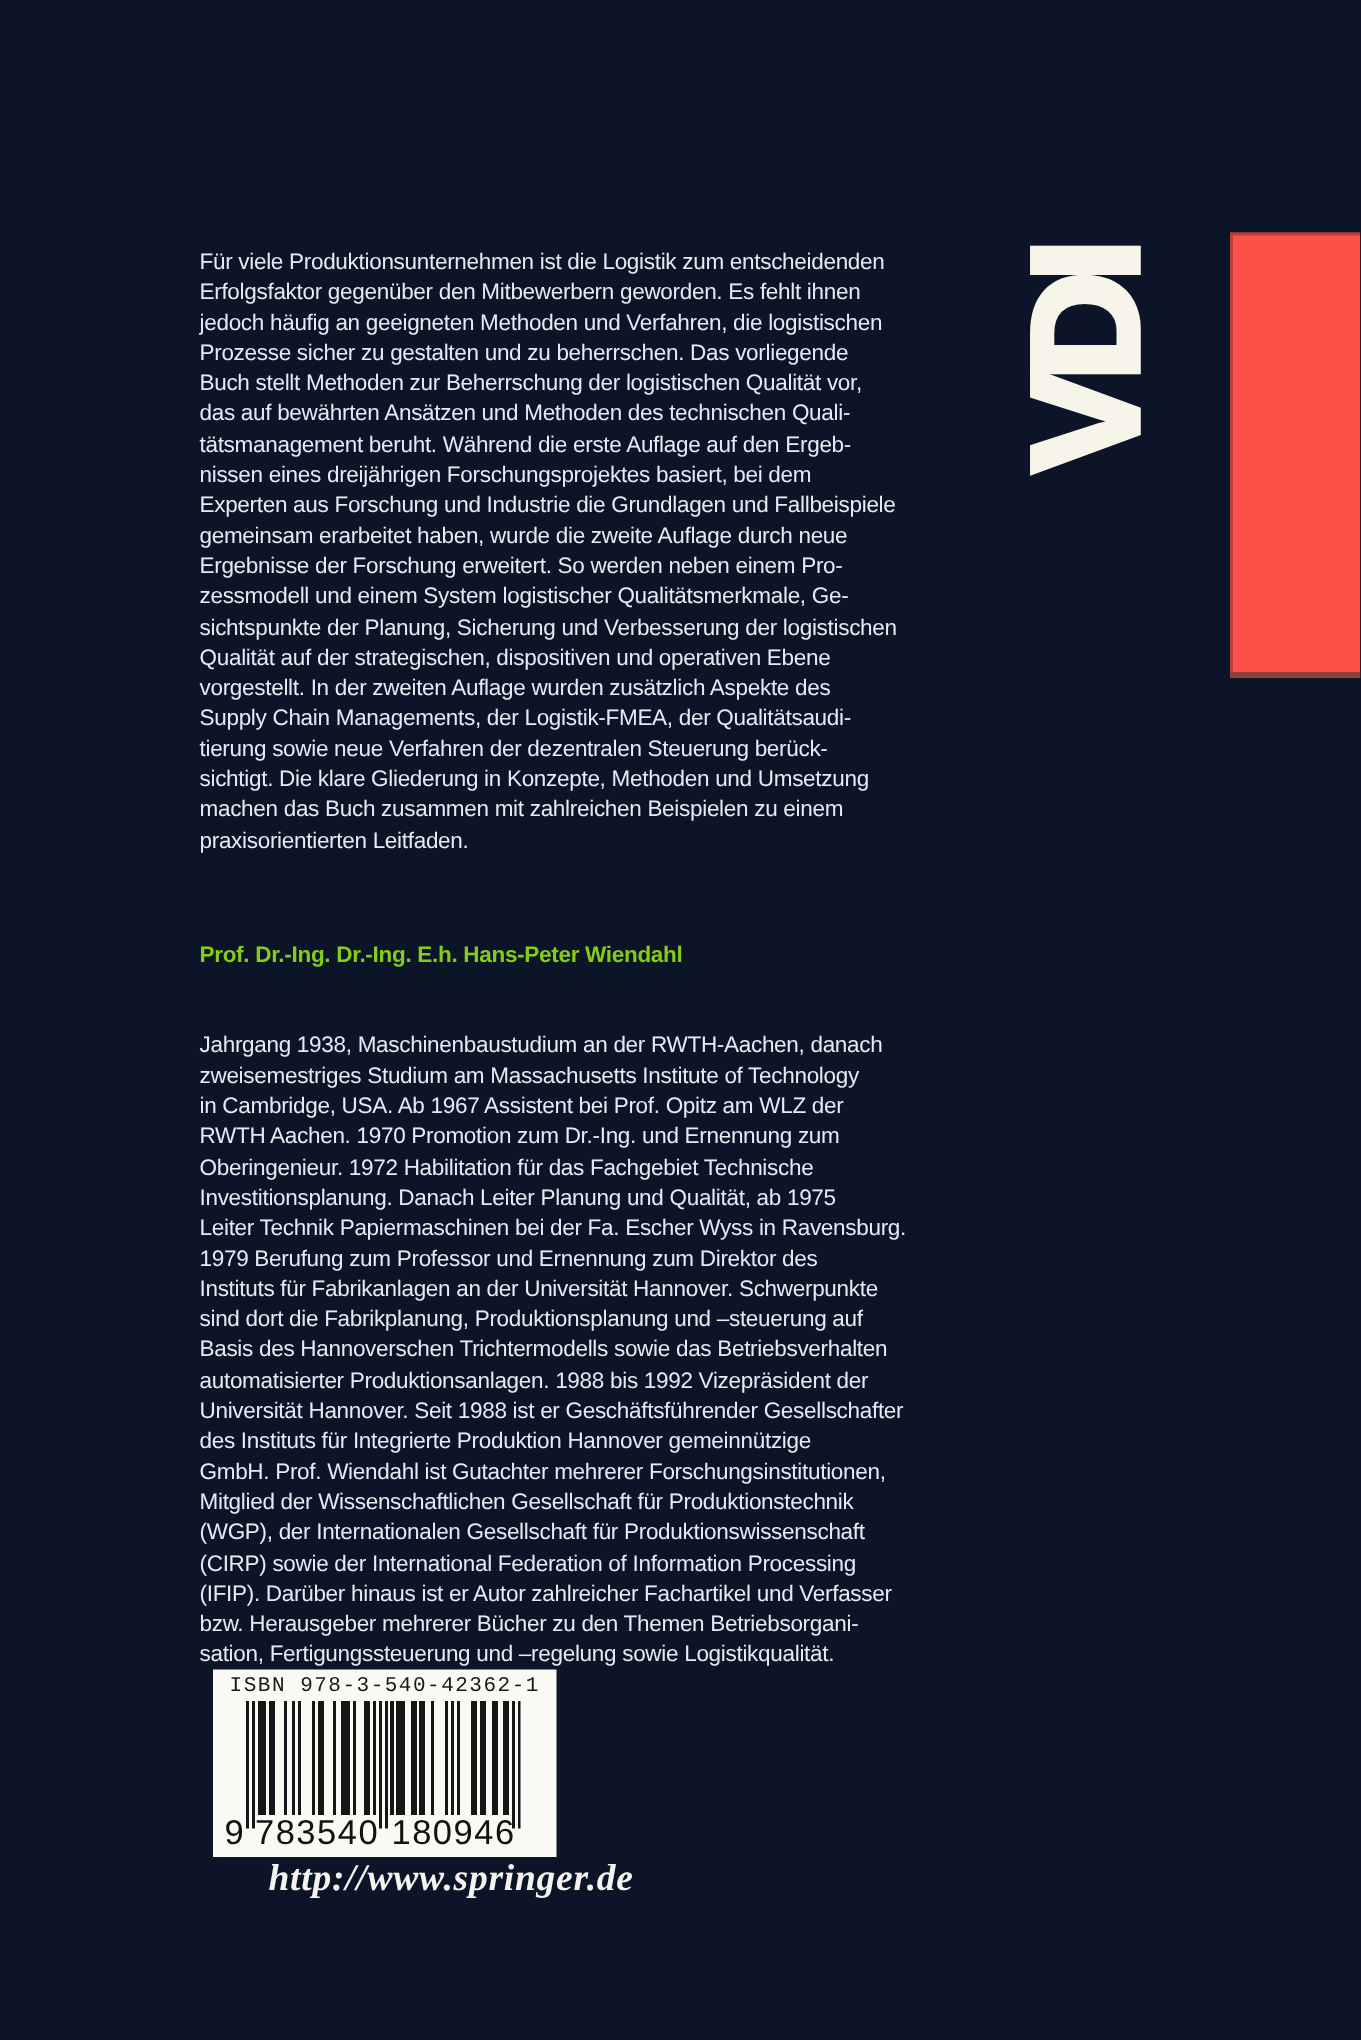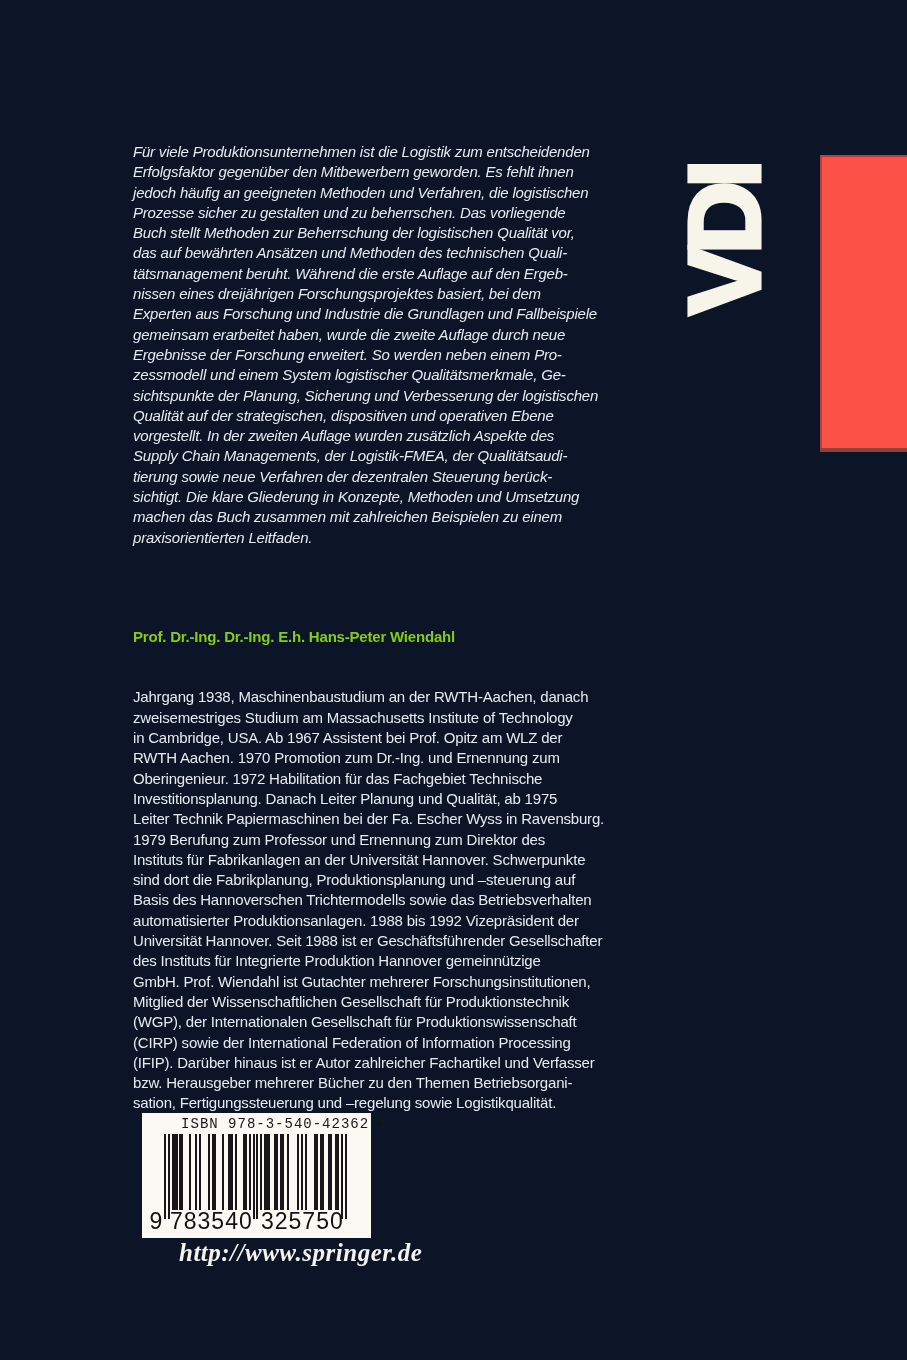--- a/index.html
+++ b/index.html
@@ -2,23 +2,23 @@
 <html><head>
 <meta charset="utf-8">
 <style>
   html,body{margin:0;padding:0;background:#0c1527;}
   .cover{
     position:relative;width:907px;height:1360px;overflow:hidden;
     background:#0c1527;
     font-family:"Liberation Sans",sans-serif;
   }
   .blurb{
-    position:absolute;left:133px;top:142px;
+    position:absolute;left:133px;top:165px;
     font-size:15px;line-height:20.3px;letter-spacing:-0.2px;
-    color:#e6ebf3;white-space:pre;font-style:italic;
+    color:#e6ebf3;white-space:pre;
   }
   .author{
     position:absolute;left:133px;top:586px;
     font-size:15px;line-height:20.3px;letter-spacing:-0.2px;
     color:#e6ebf3;white-space:pre;
   }
   .author-heading{font-weight:bold;color:#84cc16;}
   .vdi-wrap{position:absolute;left:681px;top:156px;width:89px;height:168px;}
   .vdi-text{
     position:absolute;left:0;top:168px;width:168px;height:89px;
@@ -34,21 +34,20 @@
     box-shadow:inset 2px 2px 0 rgba(25,10,25,0.28);
   }
   .barcode-box{
     position:absolute;left:142px;top:1113px;width:229px;height:125px;
     background:#faf9f3;
   }
   .isbn-line{
     position:absolute;top:3px;left:0;width:100%;text-align:center;
     font-family:"Liberation Mono",monospace;font-size:14px;letter-spacing:1px;
     color:#17171c;
-    padding-left:28px;
   }
   .bars{position:absolute;left:22px;top:21px;width:183px;height:85px;fill:#17171a;}
   .ean-digit{
     position:absolute;top:97px;font-size:23px;line-height:23px;color:#121214;
     text-align:center;font-family:"Liberation Sans",sans-serif;
   }
   .ean-first{left:2px;width:24px;}
   .ean-g1{left:28px;width:81px;letter-spacing:1px;}
   .ean-g2{left:119px;width:81px;letter-spacing:1px;}
   .url{
@@ -158,18 +157,18 @@
         <rect x="82" y="0" width="1.05" height="76"></rect>
         <rect x="85" y="0" width="1.05" height="76"></rect>
         <rect x="86" y="0" width="1.05" height="76"></rect>
         <rect x="89" y="0" width="1.05" height="76"></rect>
         <rect x="90" y="0" width="1.05" height="76"></rect>
         <rect x="92" y="0" width="1.05" height="85"></rect>
         <rect x="94" y="0" width="1.05" height="85"></rect>
       </svg>
     <div class="ean-digit ean-first">9</div>
     <div class="ean-digit ean-g1">783540</div>
-    <div class="ean-digit ean-g2">325750</div>
+    <div class="ean-digit ean-g2">180946</div>
   </div>
 
   <div class="url">http://www.springer.de</div>
 
 </div>
 
 </body></html>

